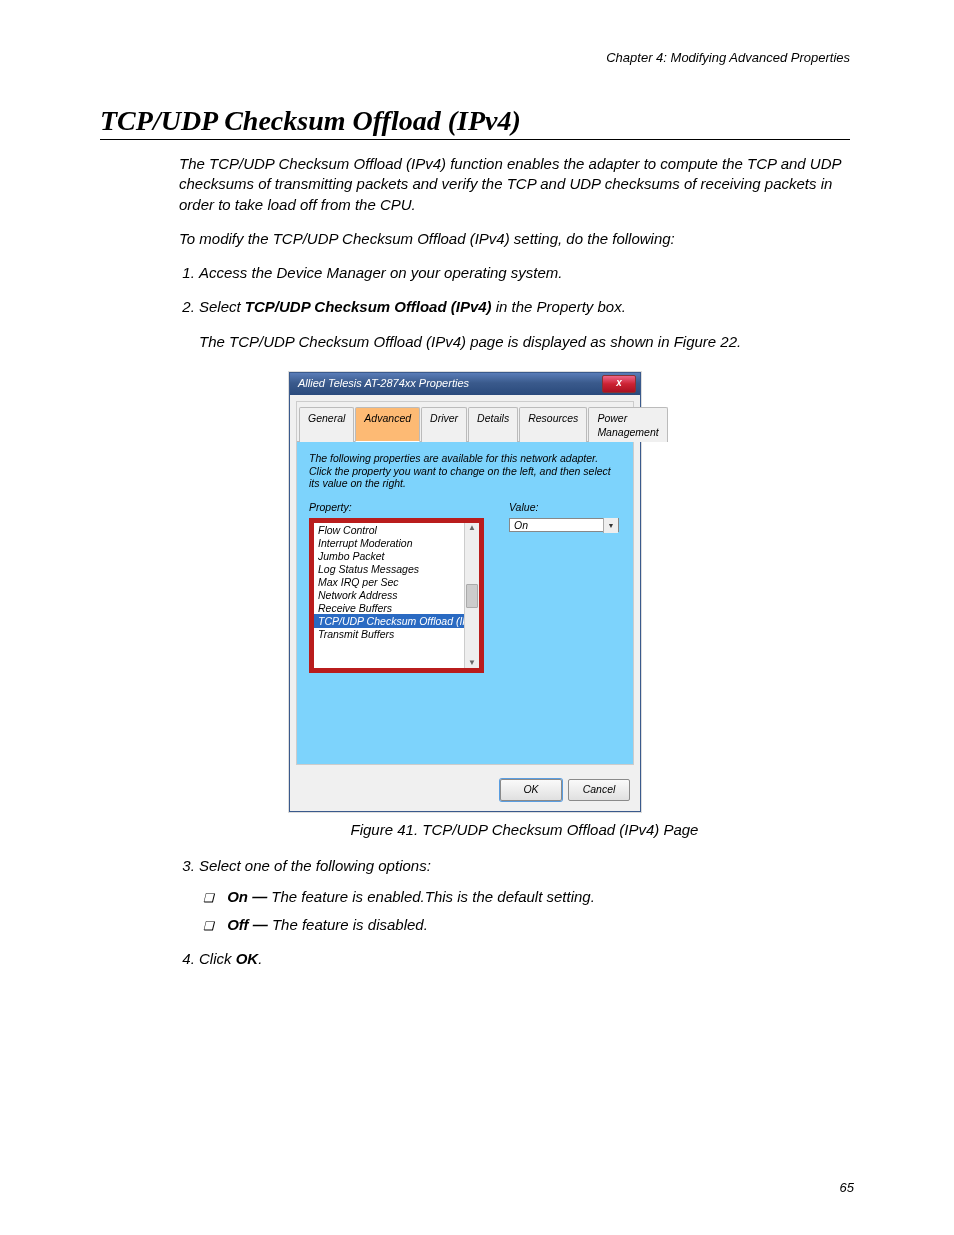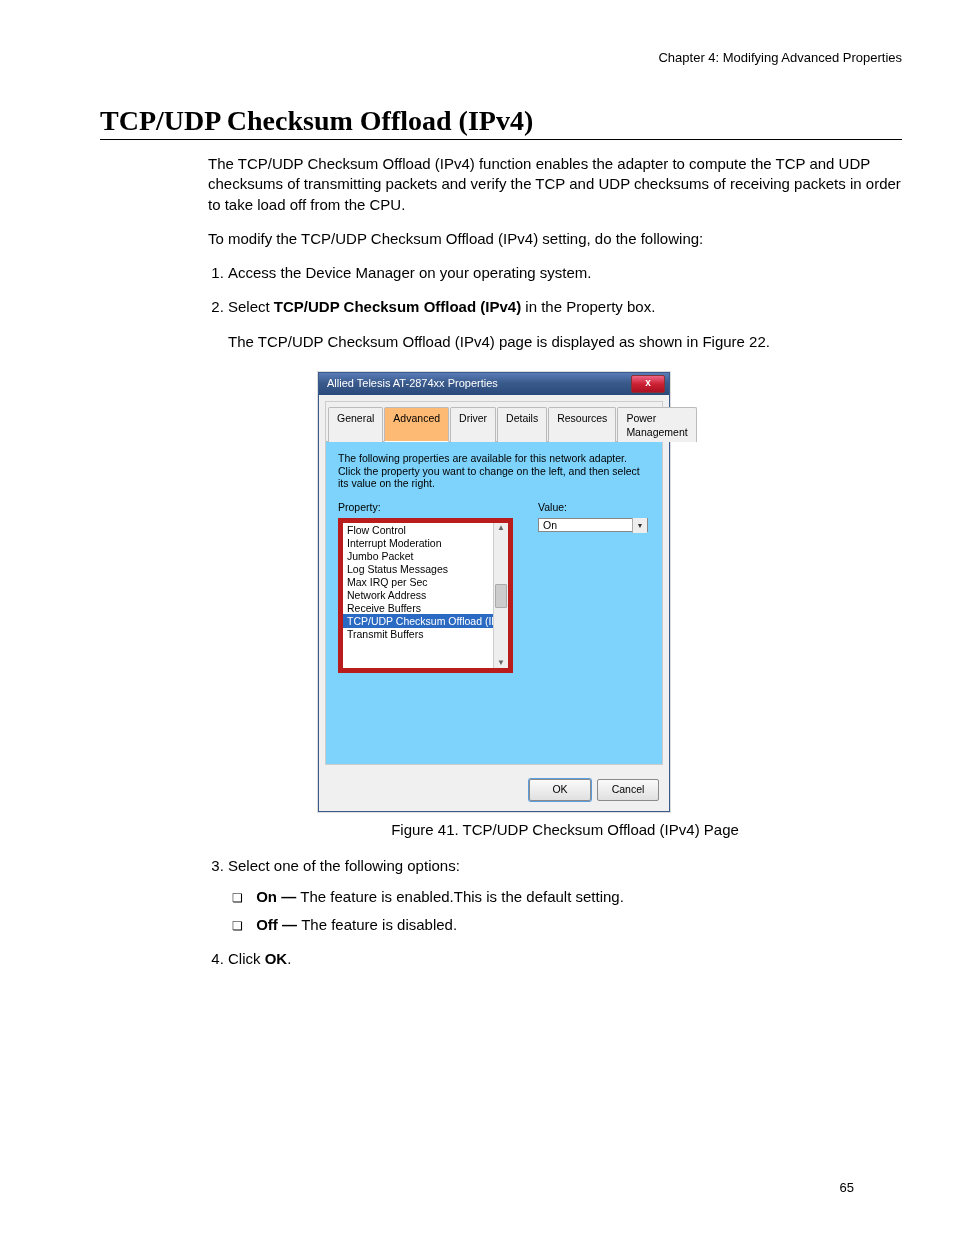--- a/index.html
+++ b/index.html
@@ -6,41 +6,42 @@
     margin: 0;
     padding: 0;
     background: #fff;
     font-family: Arial, Helvetica, sans-serif;
     color: #000;
     width: 954px;
     height: 1235px;
     position: relative;
   }
   .page {
-    padding: 50px 52px 40px 100px;
+    padding: 50px 104px 40px 100px;
     box-sizing: border-box;
     height: 100%;
     position: relative;
+    font-style: italic;
   }
   .chapter-header {
     text-align: right;
     font-size: 13px;
     margin-bottom: 40px;
     color: #000;
   }
   h1.section-title {
     font-family: "Times New Roman", Times, serif;
     font-size: 28px;
     font-weight: bold;
     margin: 0 0 6px 0;
     border-bottom: 1.5px solid #000;
     padding-bottom: 2px;
   }
   .body-text {
-    margin-left: 108px;
+    margin-left: 79px;
     font-size: 15px;
     line-height: 1.35;
   }
   .body-text p { margin: 14px 0; }
   ol.steps { padding-left: 20px; margin: 14px 0; }
   ol.steps > li { margin-bottom: 14px; }
   ol.steps > li > p { margin: 14px 0 0 0; }
   ul.options { list-style: none; padding-left: 24px; margin: 10px 0; }
   ul.options li { margin: 8px 0; }
   ul.options li::before {

